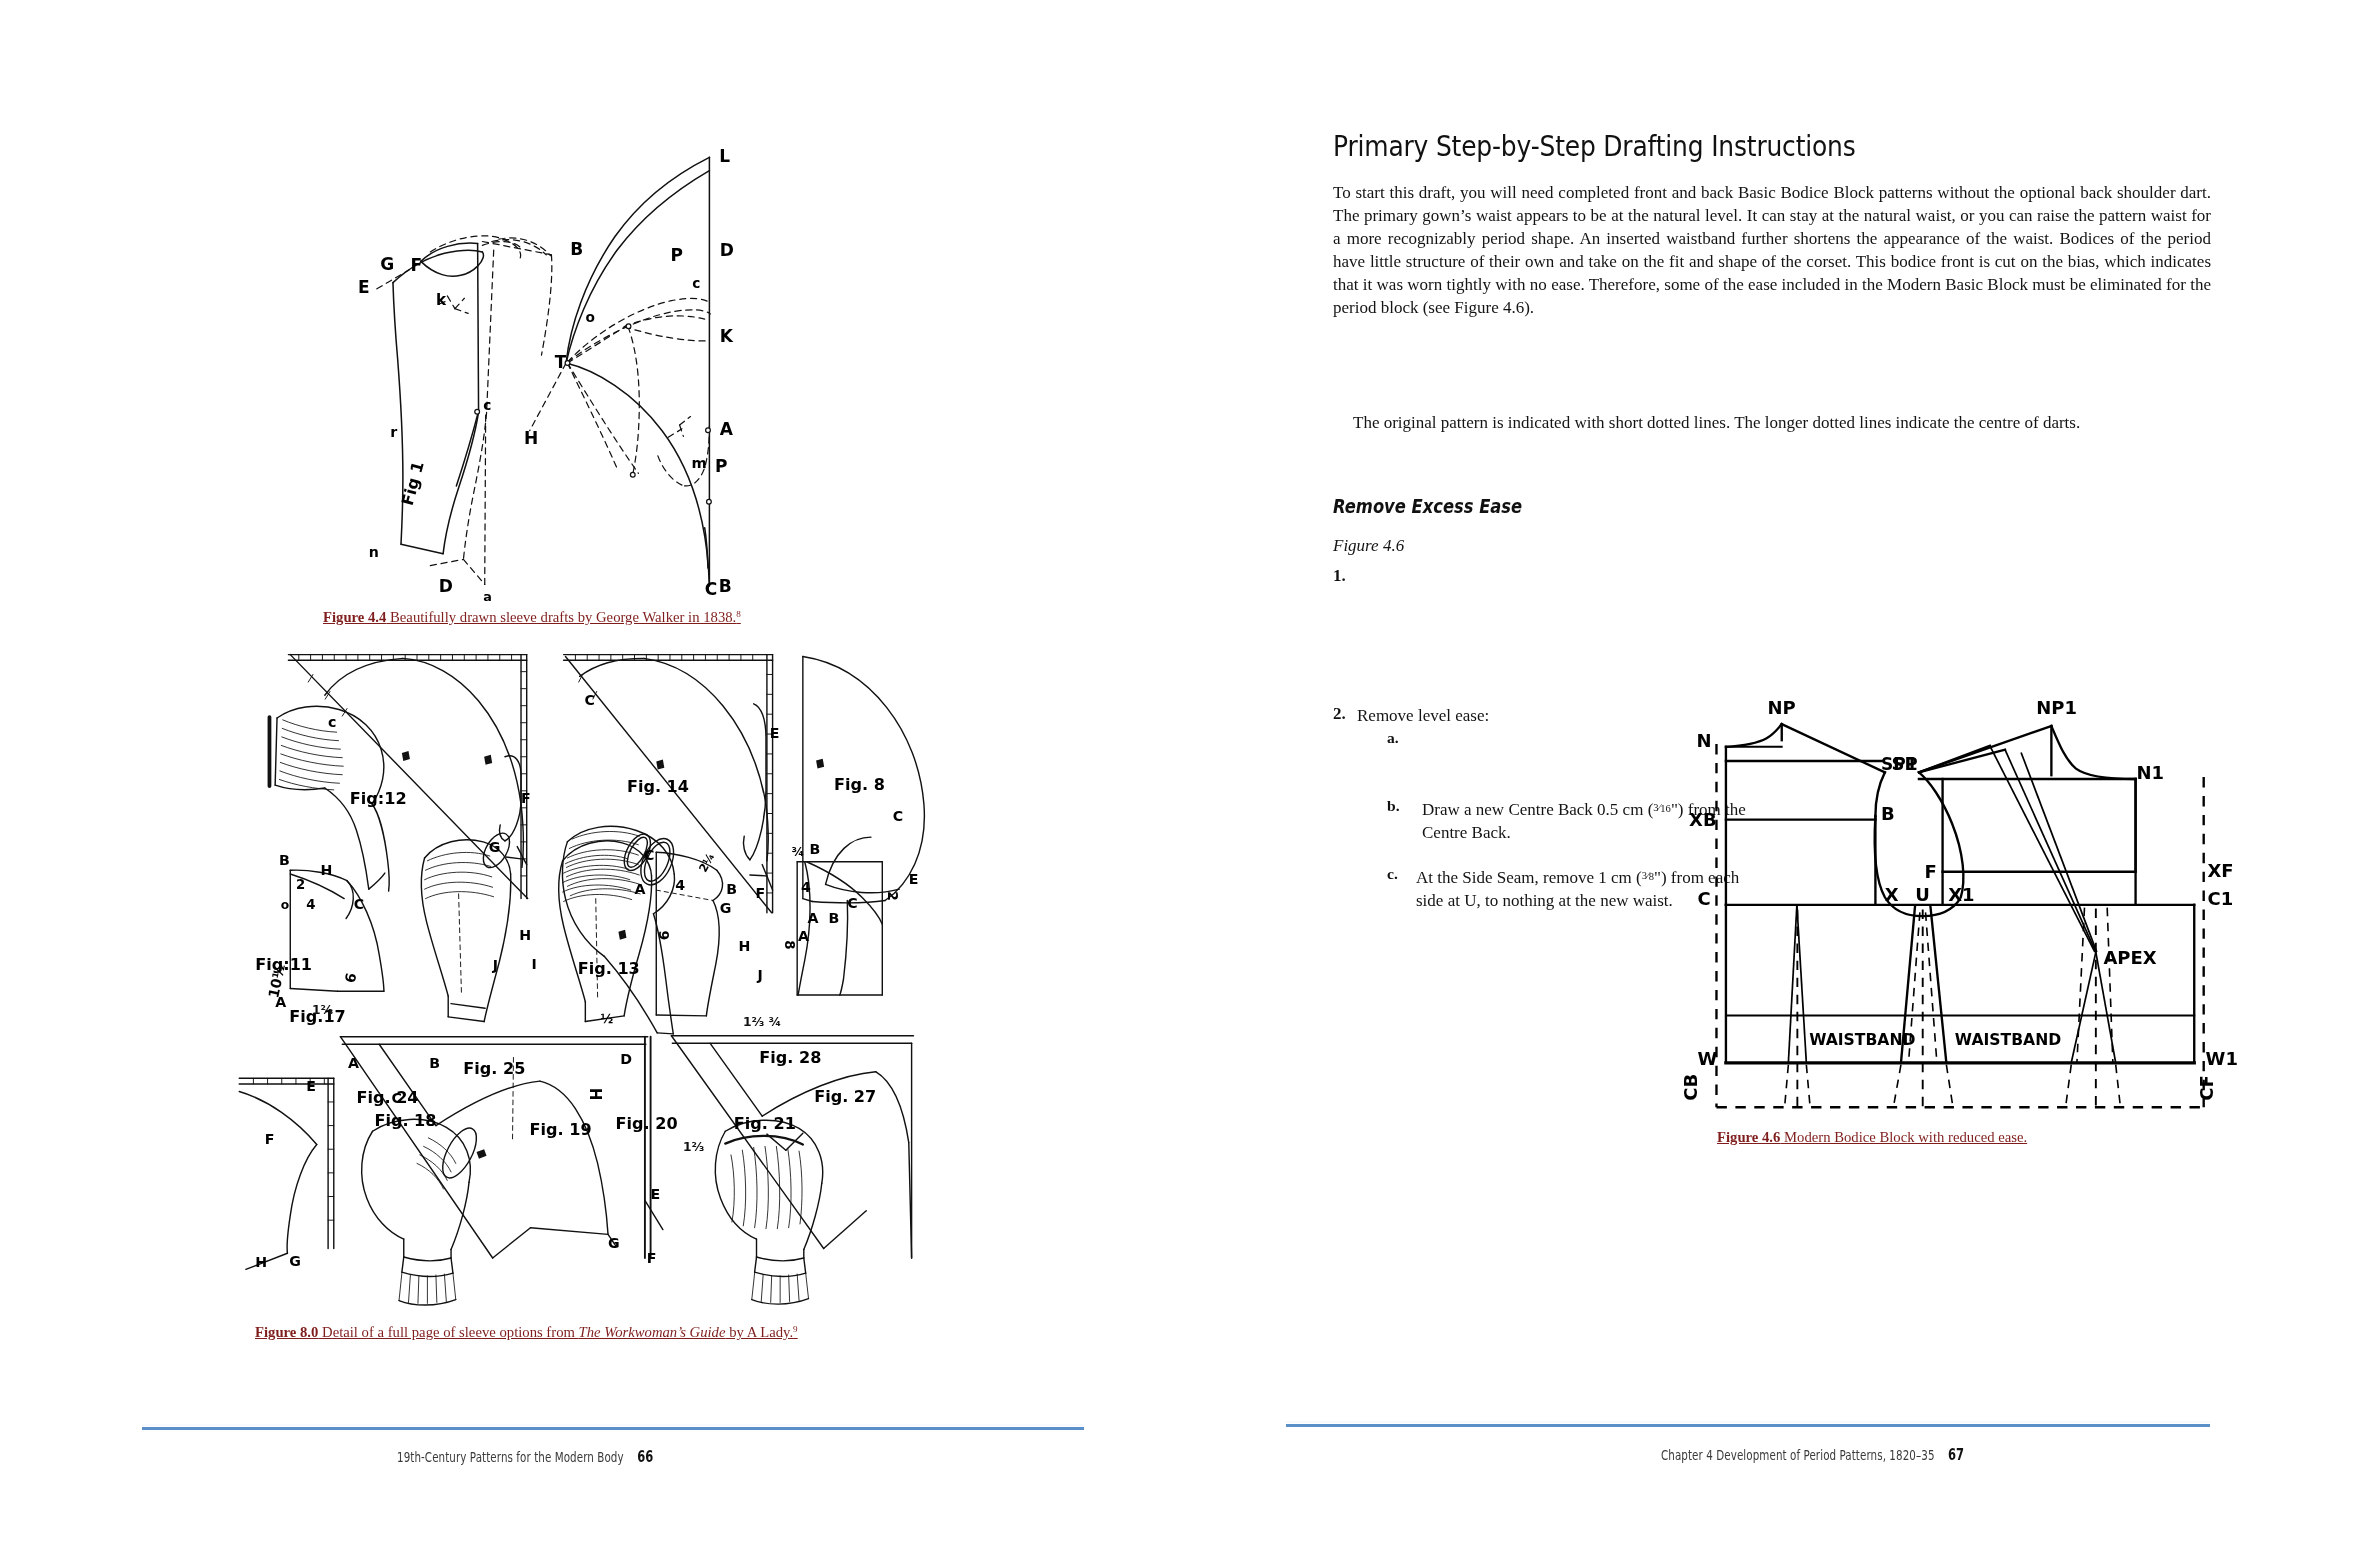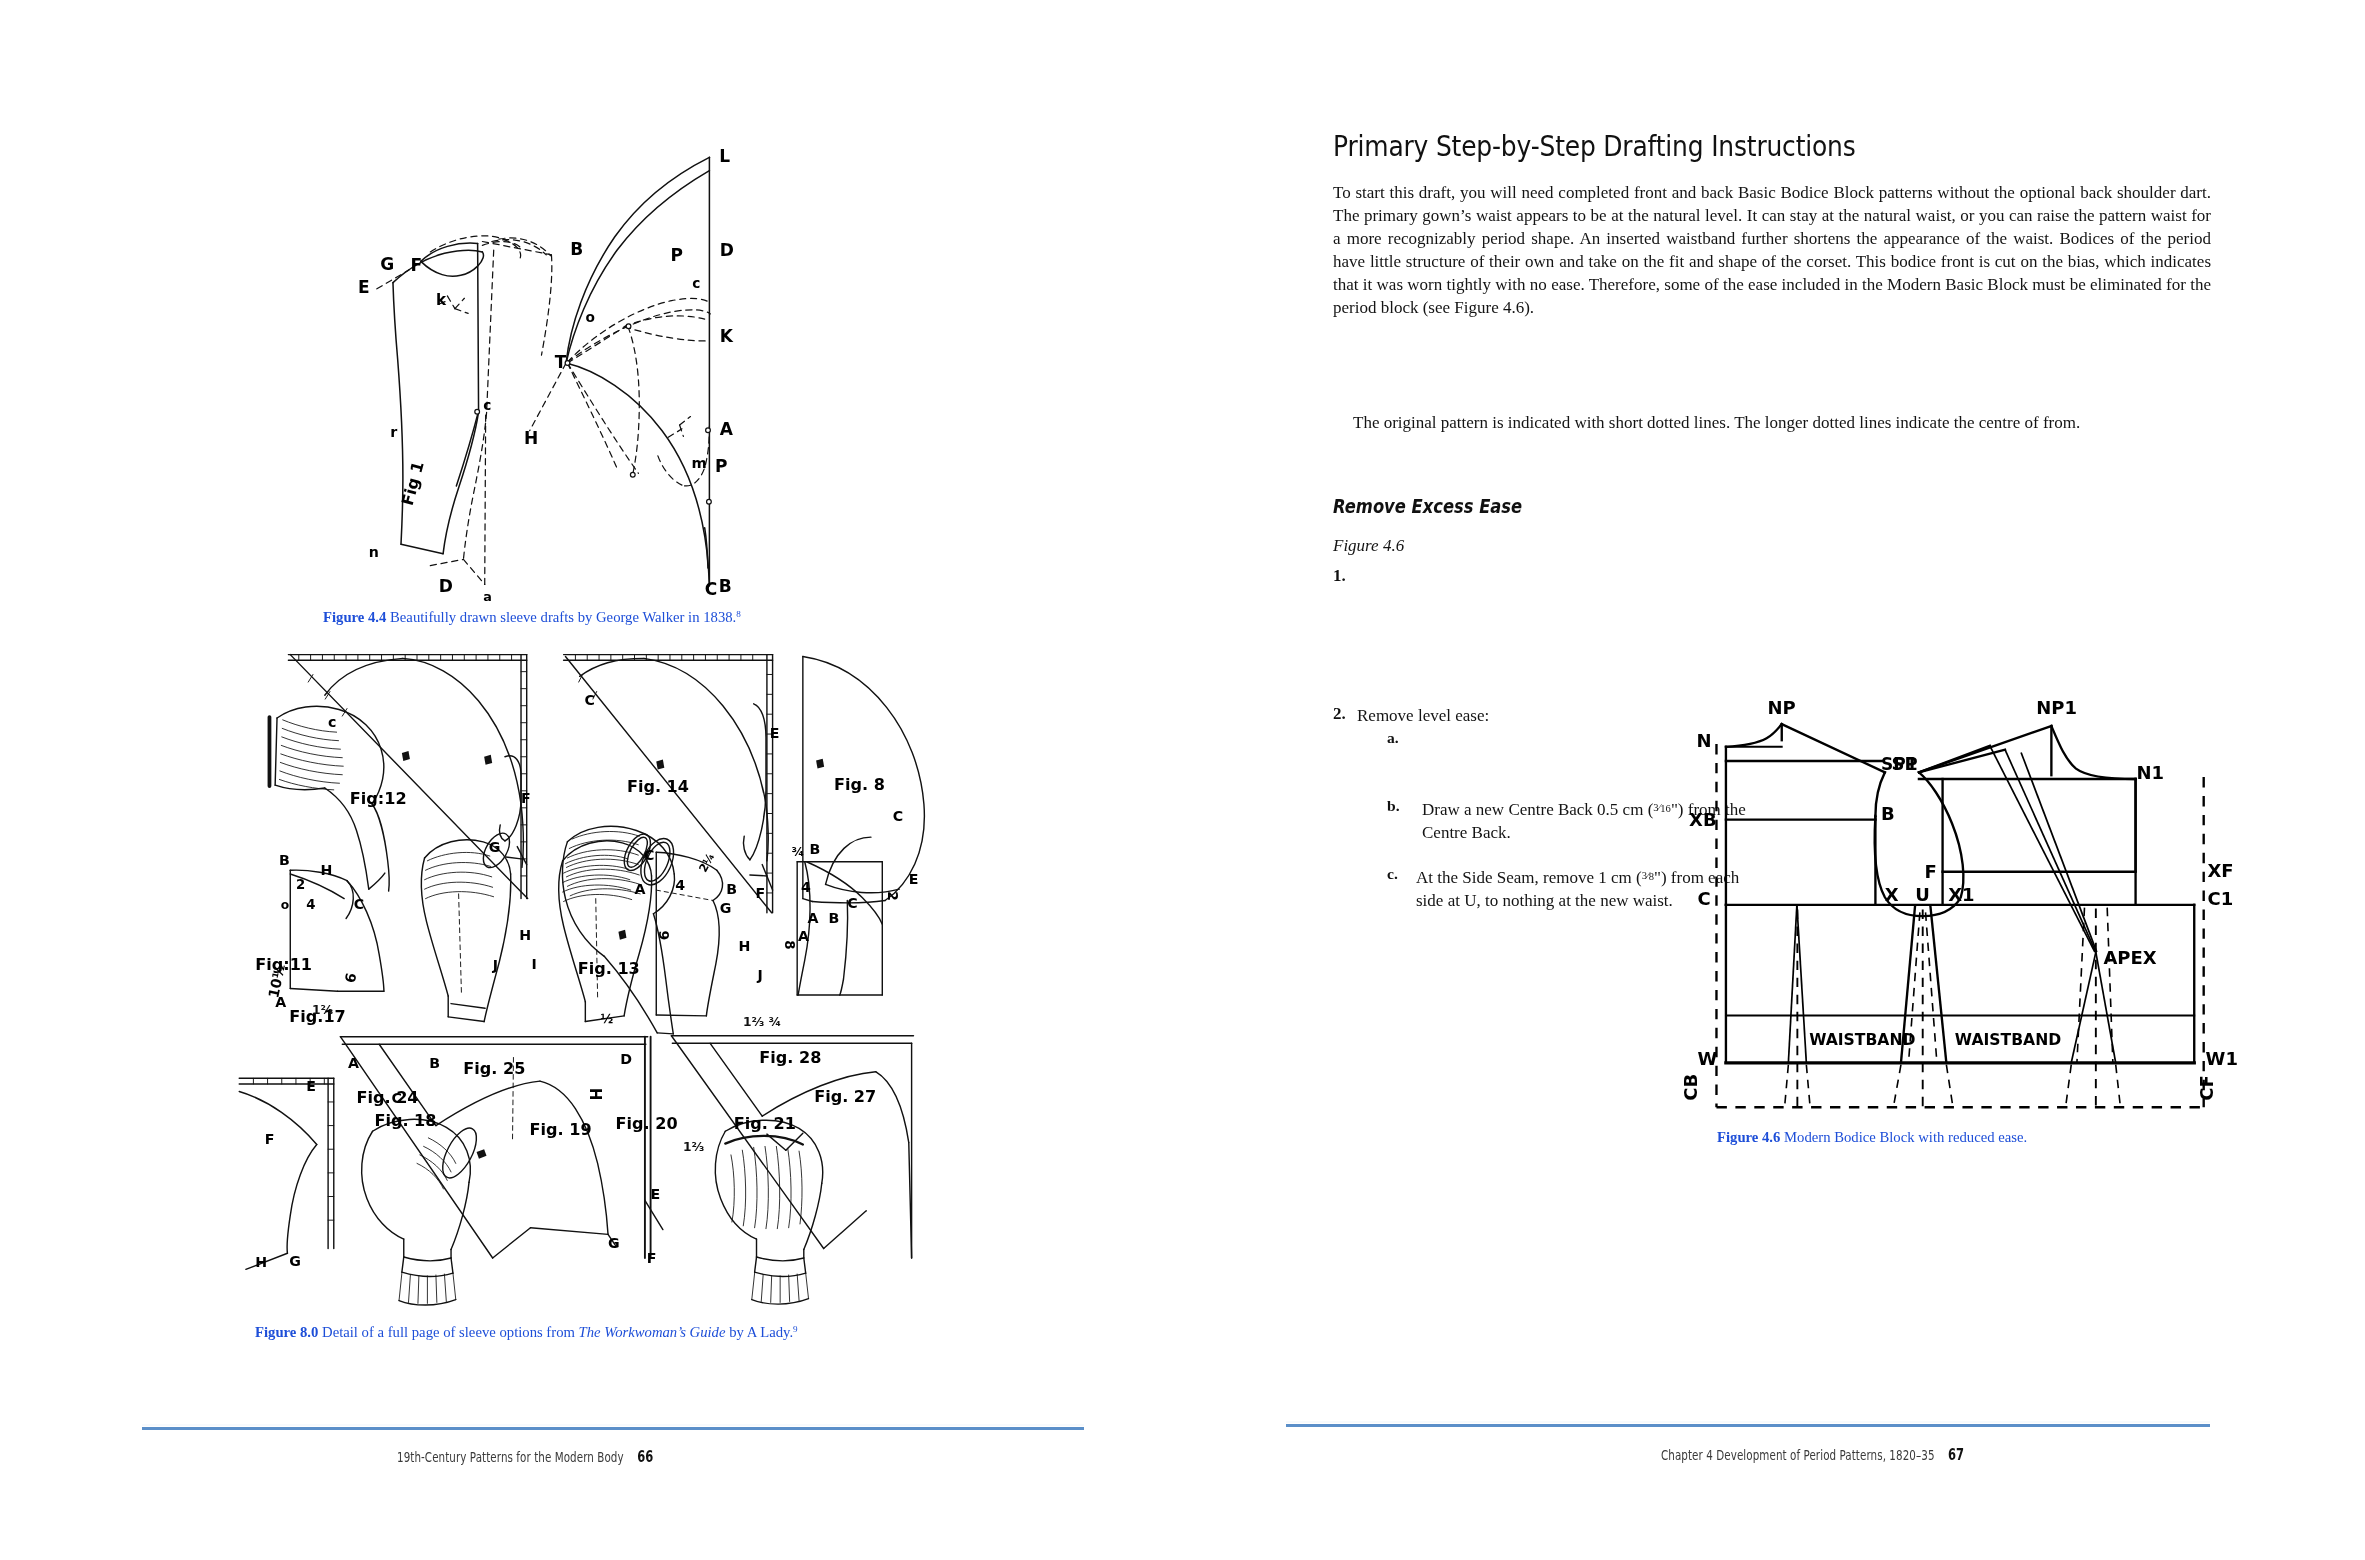--- a/index.html
+++ b/index.html
@@ -32,21 +32,21 @@
   .ol-item{position:absolute;font-family:"Liberation Serif",serif;font-size:17px;
       line-height:23px;color:#141414;}
   .ol-num{position:absolute;font-weight:bold;font-size:17px;
       font-family:"Liberation Serif",serif;}
   .sub-alpha{position:absolute;font-weight:bold;font-size:15.6px;
       font-family:"Liberation Serif",serif;}
   .frac{display:inline-block;font-size:.62em;vertical-align:.42em;}
   .frac sub{font-size:1em;vertical-align:-.1em;}
 
   .caption{position:absolute;font-family:"Liberation Serif",serif;font-size:14.7px;
-      color:#1d4ed8;white-space:nowrap;}
+      color:#7f1d1d;white-space:nowrap;text-decoration:underline;}
   .caption b{font-weight:bold;}
   .caption i{font-style:italic;}
   .sup{font-size:.62em;vertical-align:.52em;}
 
   .figbox{position:absolute;}
   svg{display:block;overflow:visible;}
   .dl{fill:#000;font-family:"DejaVu Sans",sans-serif;font-weight:bold;}
 </style>
 </head>
 <body>
@@ -583,21 +583,21 @@
     &nbsp;&nbsp;&nbsp;<span class="footer-num">66</span>
   </div>
 </div>
 
 <div class="page page-right">
 
   <h1 class="h1" style="left:150px;top:129px;margin:0;">Primary Step-by-Step Drafting Instructions</h1>
 
   <p class="body-p" style="left:150px;top:181px;width:878px;margin:0;text-indent:0;">To start this draft, you will need completed front and back Basic Bodice Block patterns without the optional back shoulder dart. The primary gown’s waist appears to be at the natural level. It can stay at the natural waist, or you can raise the pattern waist for a more recognizably period shape. An inserted waistband further shortens the appearance of the waist. Bodices of the period have little structure of their own and take on the fit and shape of the corset. This bodice front is cut on the bias, which indicates that it was worn tightly with no ease. Therefore, some of the ease included in the Modern Basic Block must be eliminated for the period block (see Figure 4.6).</p>
 
-  <p class="body-p" style="left:150px;top:411px;width:878px;margin:0;text-indent:20px;">The original pattern is indicated with short dotted lines. The longer dotted lines indicate the centre of from.</p>
+  <p class="body-p" style="left:150px;top:411px;width:878px;margin:0;text-indent:20px;">The original pattern is indicated with short dotted lines. The longer dotted lines indicate the centre of darts.</p>
 
   <div class="h2" style="left:150px;top:495px;">Remove Excess Ease</div>
 
   <div class="fig-label" style="left:150px;top:536px;">Figure 4.6</div>
 
   <div class="ol-num" style="left:150px;top:566px;">1.</div>
 
   <div class="ol-num" style="left:150px;top:704px;">2.</div>
   <div class="ol-item" style="left:174px;top:704px;width:426px;">Remove level ease:</div>
 

